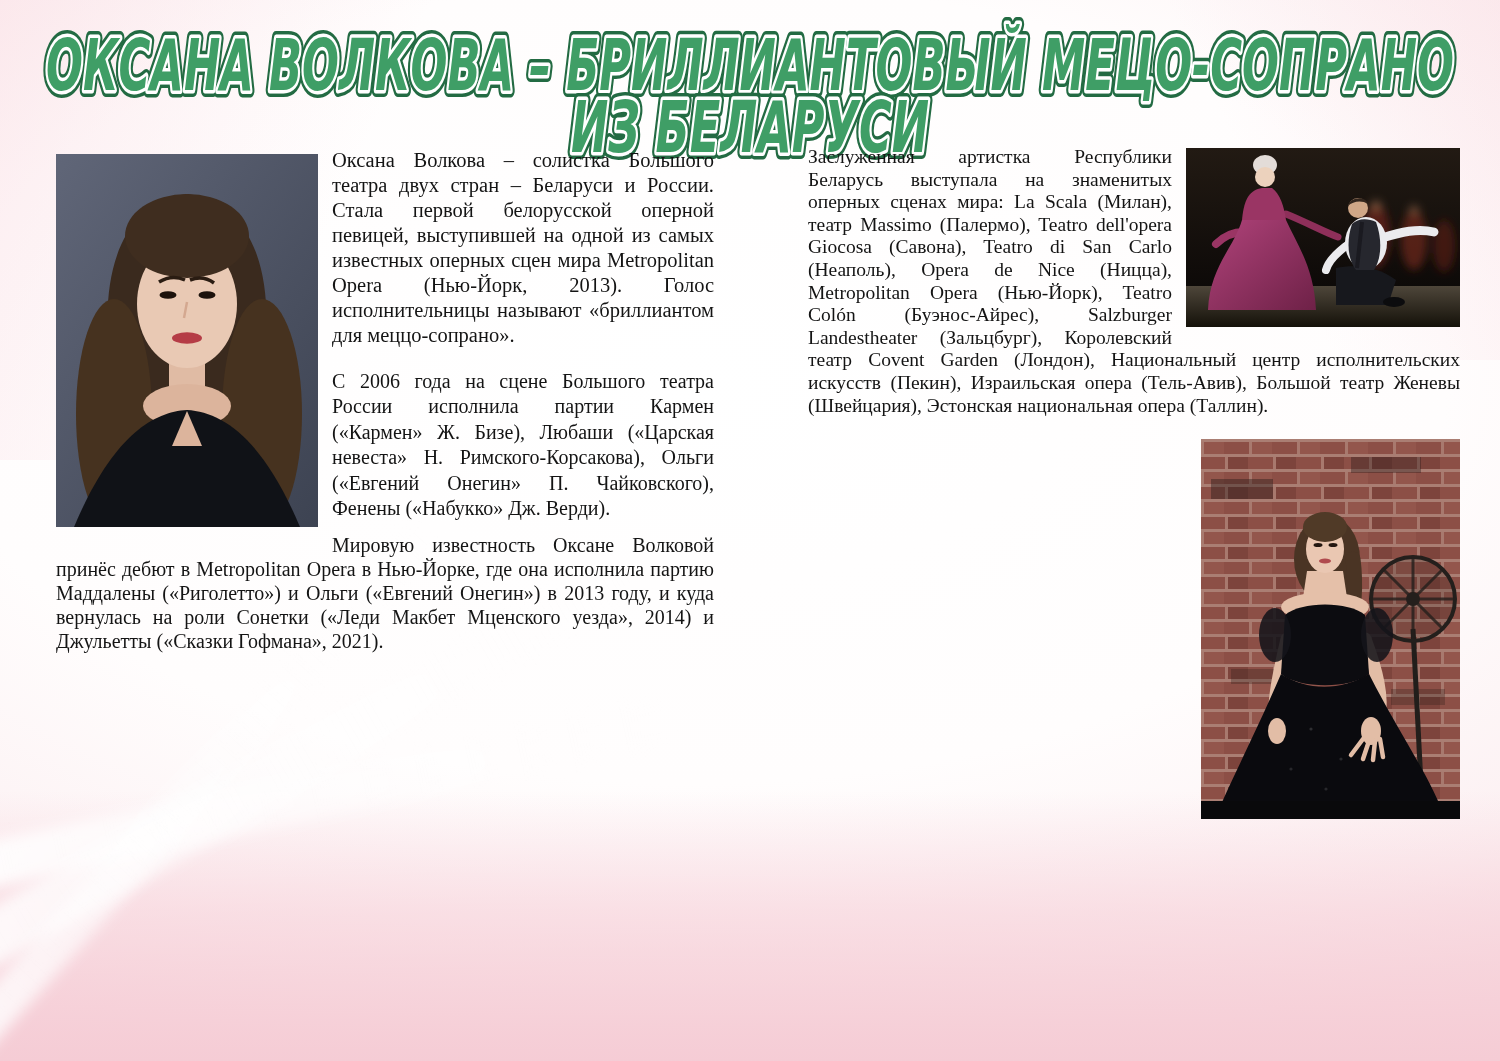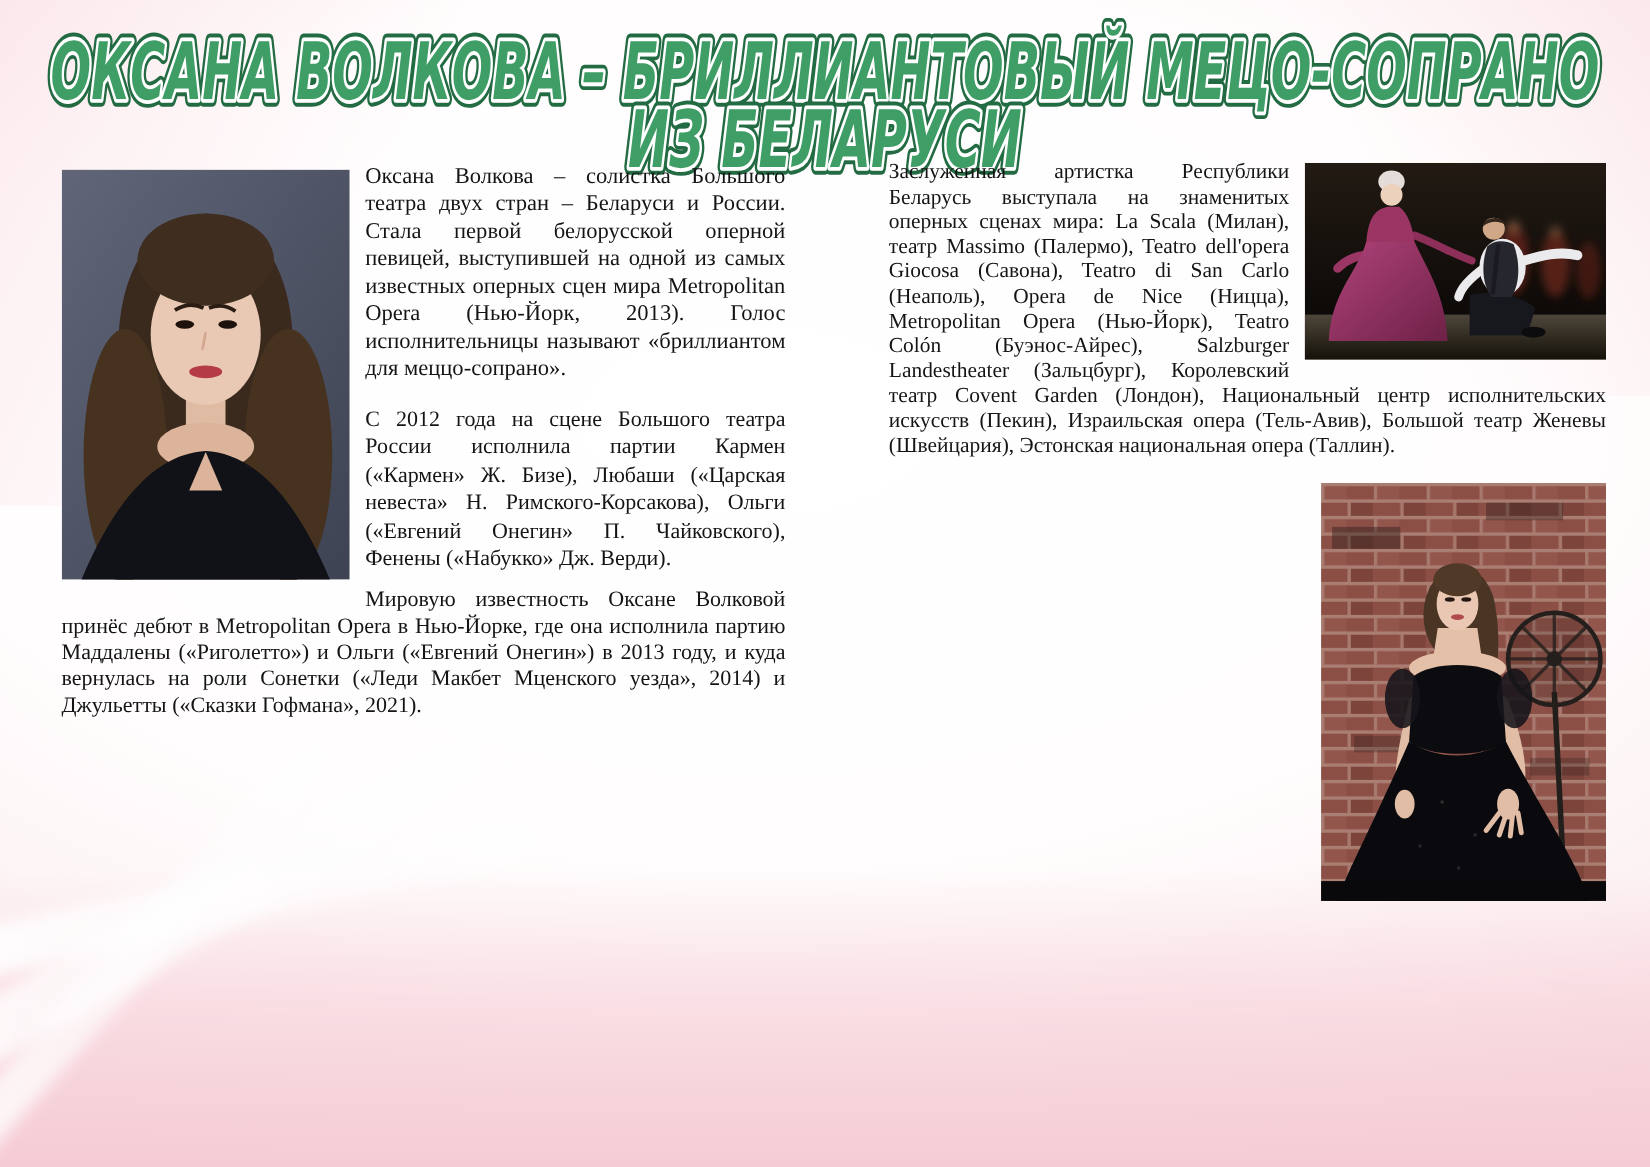--- a/index.html
+++ b/index.html
@@ -98,21 +98,21 @@
         <ellipse cx="112" cy="141" rx="8.5" ry="3.8" fill="#1d120c"></ellipse>
         <ellipse cx="151" cy="141" rx="8.5" ry="3.8" fill="#1d120c"></ellipse>
         <path d="M131,148 L128,164" stroke="#d4a890" stroke-width="2.5" fill="none"></path>
         <ellipse cx="131" cy="184" rx="15" ry="5.8" fill="#b53c46"></ellipse>
         <path d="M18,373 C55,285 95,258 131,256 C167,258 207,285 244,373 Z" fill="#101217"></path>
         <path d="M131,257 L116,292 L146,292 Z" fill="#dcb49c"></path>
       </svg>
     </div>
 
     <p class="p-lead">Оксана Волкова – солистка Большого театра двух стран – Беларуси и России. Стала первой белорусской оперной певицей, выступившей на одной из самых известных оперных сцен мира Metropolitan Opera (Нью-Йорк, 2013). Голос исполнительницы называют «бриллиантом для меццо-сопрано».</p>
-    <p class="p-bolshoi">С 2012 года на сцене Большого театра России исполнила партии Кармен («Кармен» Ж. Бизе), Любаши («Царская невеста» Н. Римского-Корсакова), Ольги («Евгений Онегин» П. Чайковского), Фенены («Набукко» Дж. Верди).</p>
+    <p class="p-bolshoi">С 2006 года на сцене Большого театра России исполнила партии Кармен («Кармен» Ж. Бизе), Любаши («Царская невеста» Н. Римского-Корсакова), Ольги («Евгений Онегин» П. Чайковского), Фенены («Набукко» Дж. Верди).</p>
     <p class="p-met">Мировую известность Оксане Волковой принёс дебют в Metropolitan Opera в Нью-Йорке, где она исполнила партию Маддалены («Риголетто») и Ольги («Евгений Онегин») в 2013 году, и куда вернулась на роли Сонетки («Леди Макбет Мценского уезда», 2014) и Джульетты («Сказки Гофмана», 2021).</p>
   </div>
 
   <div class="col col-right">
 
     <div class="photo-frame stage">
       <svg width="274" height="179" viewBox="0 0 274 179">
         <defs>
           <linearGradient id="gStageBg" x1="0" y1="0" x2="0" y2="1">
             <stop offset="0" stop-color="#221a13"></stop>

